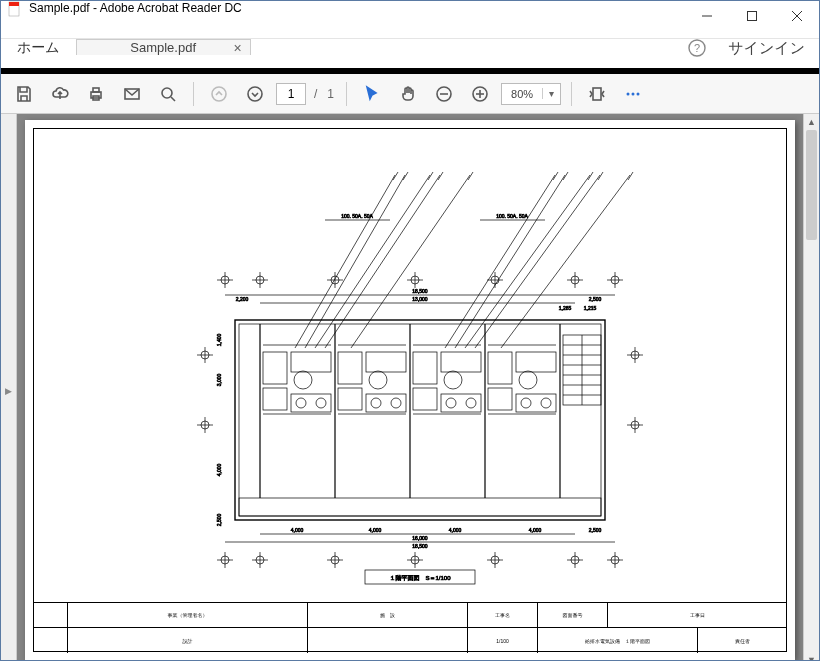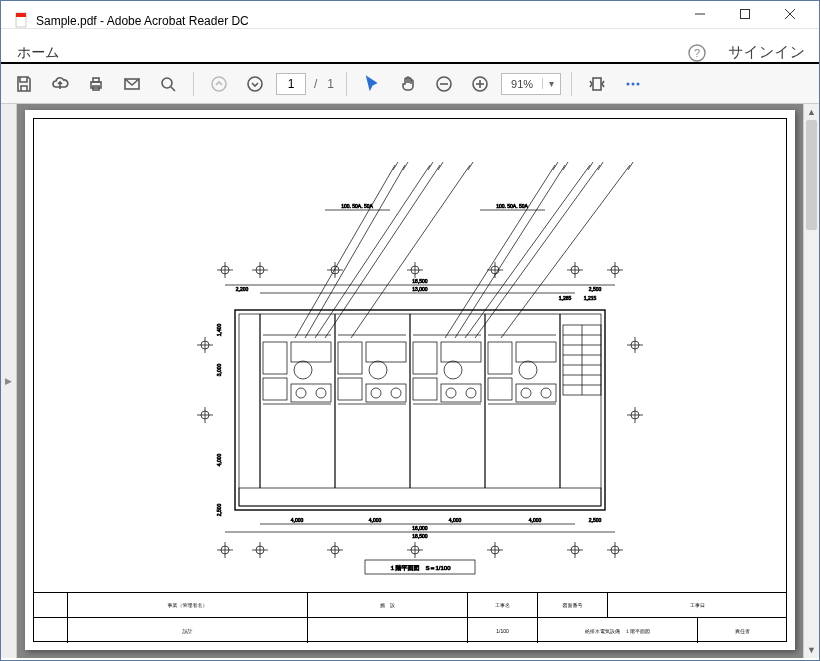--- a/index.html
+++ b/index.html
@@ -1,22 +1,22 @@
 <!DOCTYPE html>
 <html><head>
 <meta charset="utf-8">
 <style>
 *{margin:0;padding:0;box-sizing:border-box;font-family:"Segoe UI","Meiryo",sans-serif}
 body{width:820px;height:661px;background:#fff;overflow:hidden;border:1px solid #5a7aa3}
-.titlebar{height:28px;background:#fff;display:flex;align-items:flex-end;padding:0 7px;border-bottom:1px solid #e5e5e5}
+.titlebar{height:38px;background:#fff;display:flex;align-items:flex-start;padding:0 0;border-bottom:1px solid #e5e5e5}
 .titlebar .icon{width:16px;height:16px;margin:0 6px}
 .titlebar .title{font-size:12px;color:#000;flex:1}
 .wbtn{width:45px;height:29px;display:flex;align-items:center;justify-content:center;color:#333}
 .wbtn svg{width:10px;height:10px}
-.tabbar{height:35px;background:#fff;display:flex;align-items:flex-end;border-bottom:2px solid #000000}
+.tabbar{height:35px;background:#fff;display:flex;align-items:flex-start;border-bottom:6px solid #000000}
 .maintab{padding:0 16px;display:flex;align-items:center;font-size:14px;color:#333;cursor:pointer}
 .doctab{width:175px;background:#f5f5f5;border:1px solid #ccc;border-bottom:none;display:flex;align-items:center;justify-content:center;position:relative;margin-left:0px}
 .doctab .lbl{font-size:13px;color:#444}
 .doctab .x{position:absolute;right:8px;font-size:14px;color:#666}
 .tabbar .spacer{flex:1}
 .help{width:34px;display:flex;align-items:center;justify-content:center}
 .signin{padding:0 14px;display:flex;align-items:center;font-size:15px;color:#444}
 .toolbar{height:40px;background:#f7f7f7;border-bottom:1px solid #ccc;display:flex;align-items:center;padding:0 8px;gap:6px}
 .tbtn{width:30px;height:30px;display:flex;align-items:center;justify-content:center;border-radius:2px}
 .tbtn svg{width:18px;height:18px;stroke:#5a5a5a;fill:none;stroke-width:1.6}
@@ -65,20 +65,24 @@
   <div class="wbtn">
       <svg viewBox="0 0 10 10">
         <line x1="0" y1="0" x2="10" y2="10" stroke="#333"></line>
         <line x1="10" y1="0" x2="0" y2="10" stroke="#333"></line>
       </svg>
     </div>
 </div>
 
 <div class="tabbar">
   <div class="maintab">ホーム</div>
+  <div class="doctab">
+    <span class="lbl">Sample.pdf</span>
+    <span class="x">×</span>
+  </div>
   <div class="spacer"></div>
   <div class="help">
     <svg width="18" height="18" viewBox="0 0 18 18">
         <circle cx="9" cy="9" r="8" fill="none" stroke="#888" stroke-width="1.4"></circle>
         <text x="9" y="13" text-anchor="middle" font-size="11" fill="#888">?</text>
       </svg>
   </div>
   <div class="signin">サインイン</div>
 </div>
 
@@ -146,21 +150,21 @@
       </svg>
     </div>
   <div class="tbtn">
       <svg viewBox="0 0 18 18">
         <circle cx="9" cy="9" r="7"></circle>
         <line x1="5" y1="9" x2="13" y2="9"></line>
         <line x1="9" y1="5" x2="9" y2="13"></line>
       </svg>
     </div>
   <div class="zoom">
-    <div class="zv">91%</div>
+    <div class="zv">80%</div>
     <div class="zd">▾</div>
   </div>
   <div class="sep"></div>
   <div class="tbtn">
       <svg viewBox="0 0 18 18">
         <rect x="5" y="3" width="8" height="12"></rect>
         <path d="M2 6l2 3-2 3 M16 6l-2 3 2 3"></path>
       </svg>
     </div>
   <div class="tbtn">

